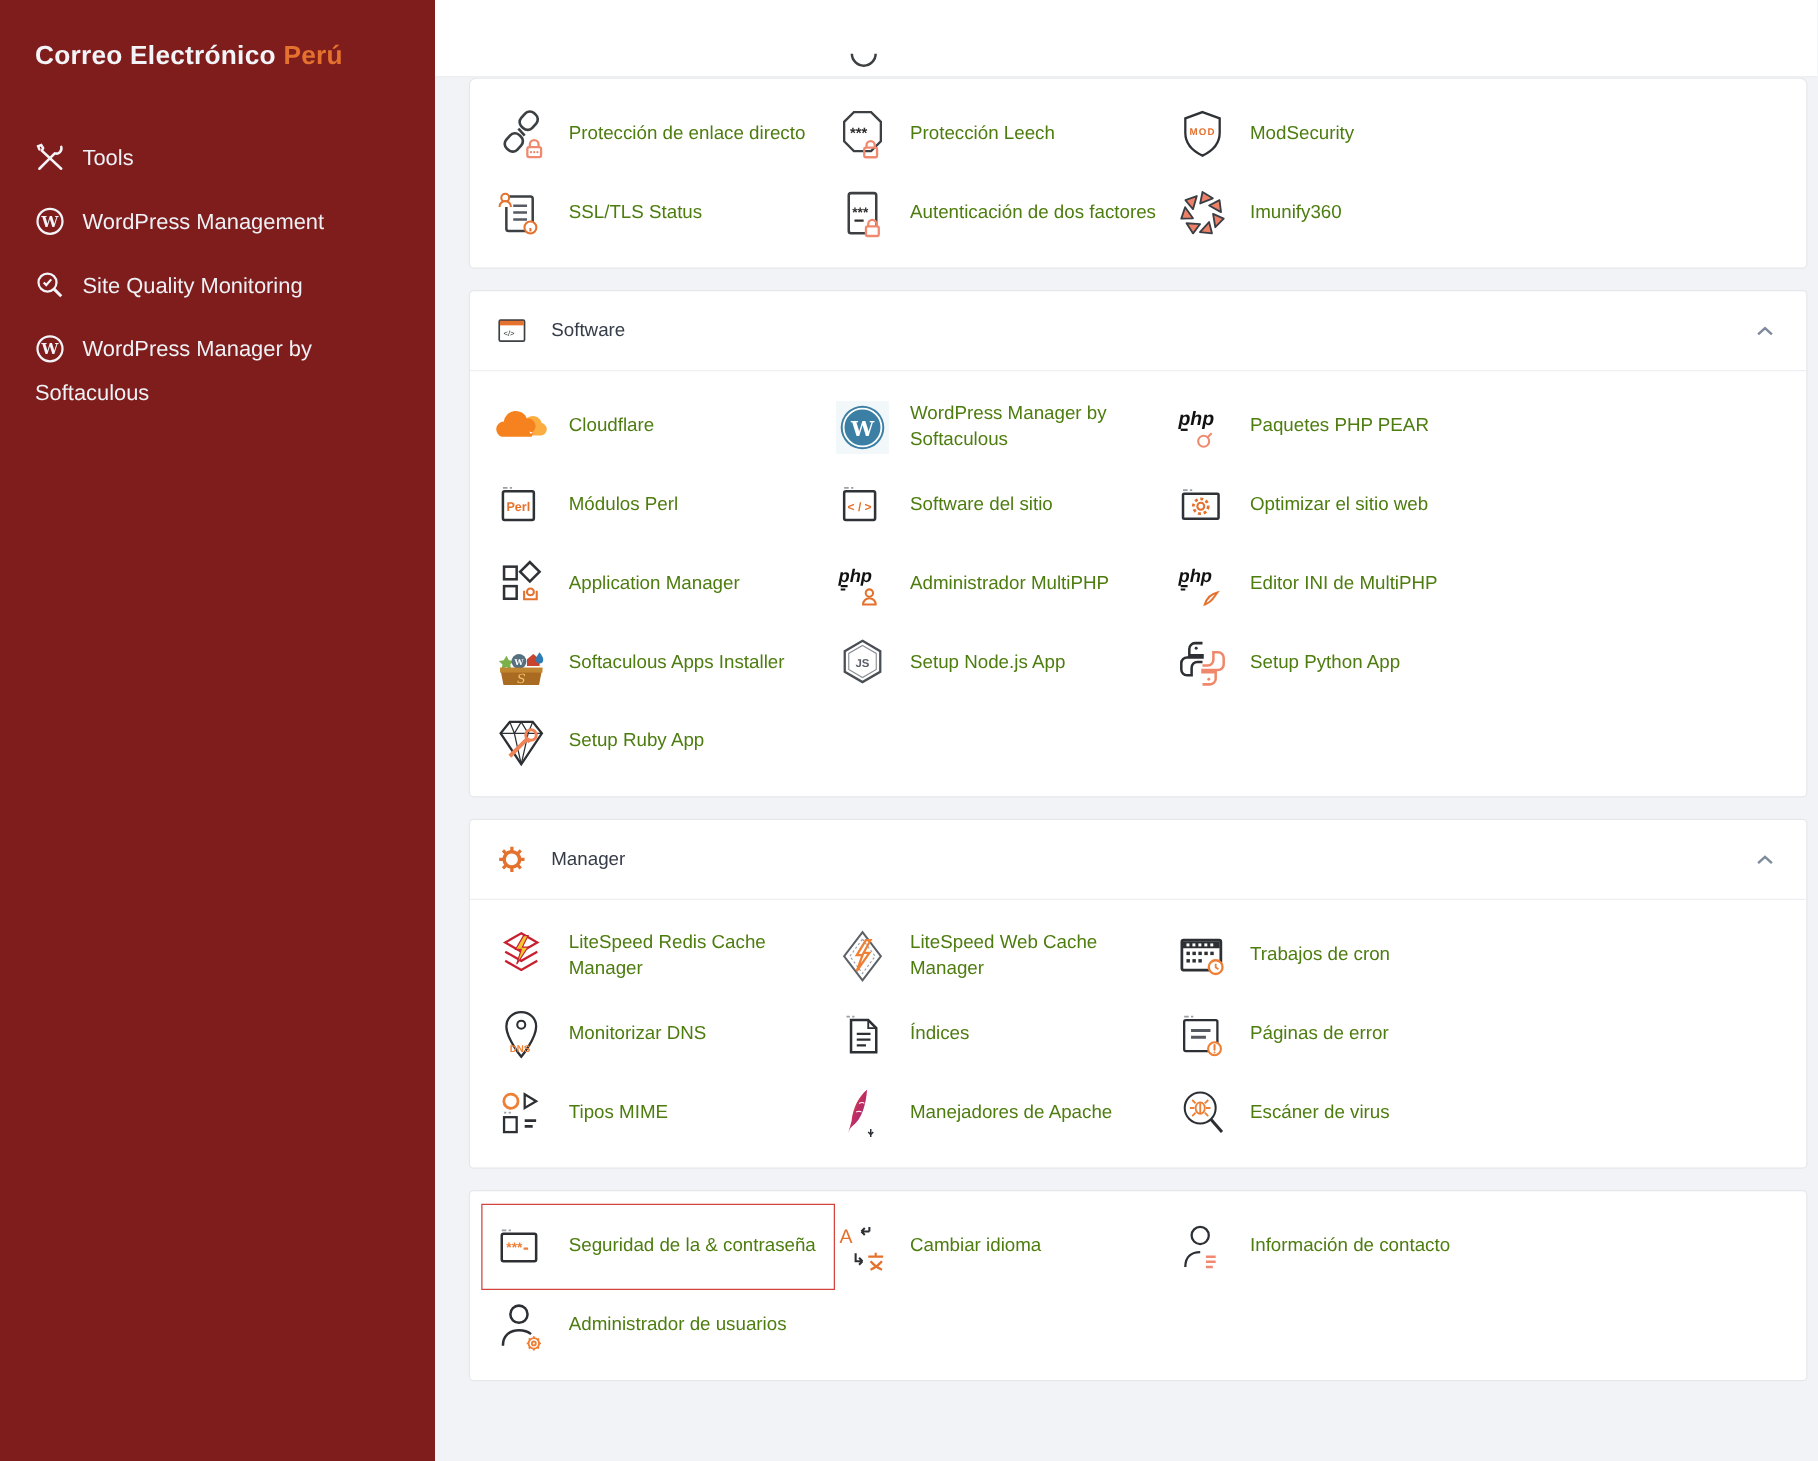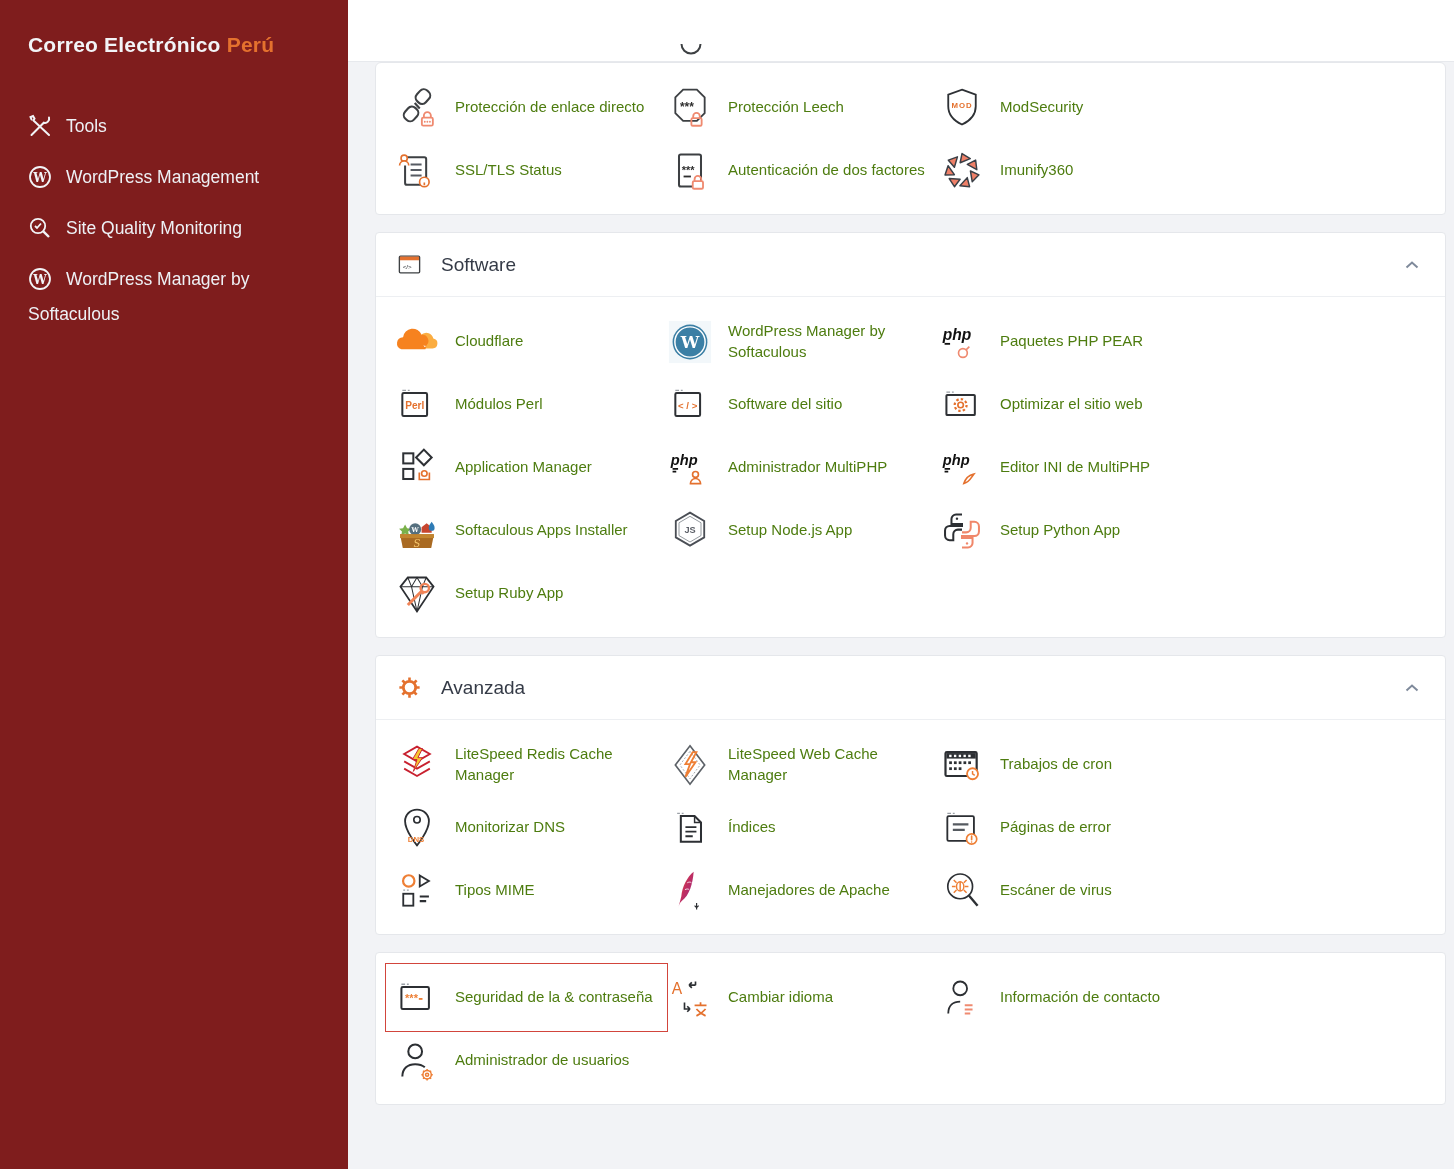--- a/index.html
+++ b/index.html
@@ -18,21 +18,21 @@
   .main { flex:1; position:relative; background:#f2f3f6; }
   .topstrip { height:62px; background:#fff; border-bottom:1px solid #e7e9ed; position:relative; }
   .fragment { position:absolute; left:332px; bottom:0; }
   .content { padding:0 0 0 27px; }
 
   .card { width:1071px; background:#fff; border:1px solid #e5e7eb; border-radius:4px; margin-bottom:17px; }
   .card.first { border-top-left-radius:6px; border-top-right-radius:6px; }
 
   .sec-head { height:64px; display:flex; align-items:center; padding:0 26px 0 20px; border-bottom:1px solid #edeff2; cursor:pointer; }
   .sec-head .hic { width:27px; height:27px; margin-right:18px; flex:0 0 27px; }
-  .sec-head .htitle { font-size:19px; color:#353b47; }
+  .sec-head .htitle { font-size:15px; color:#353b47; }
   .sec-head .chev { margin-left:auto; display:flex; cursor:pointer; }
 
   .grid { display:grid; grid-template-columns:273px 272px 273px; padding:13px 0 12px 18px; justify-content:start; }
   .item { display:flex; align-items:center; min-height:63px; padding-right:10px; cursor:pointer; position:relative; }
   .ic { width:46px; height:46px; flex:0 0 46px; display:flex; align-items:center; justify-content:center; margin-right:15px; }
   .ic svg { width:44px; height:44px; }
   .lbl { color:#4d7c0f; font-size:15px; line-height:1.35; text-decoration:none; max-width:205px; display:inline-block; }
 
   .item.hl::after { content:""; position:absolute; left:-9px; right:-1px; top:-3px; bottom:-3px; border:1px solid #d2453c; pointer-events:none; }
 </style>
@@ -383,21 +383,21 @@
     <section class="card">
       <div class="sec-head">
         <span class="hic">
           <svg viewBox="0 0 48 48" fill="none">
               <g stroke="#e4712e">
                 <circle cx="24" cy="24" r="11" stroke-width="5"></circle>
                 <path d="M24 6 v6 M24 36 v6 M6 24 h6 M36 24 h6 M11.3 11.3 l4.2 4.2 M32.5 32.5 l4.2 4.2 M36.7 11.3 l-4.2 4.2 M15.5 32.5 l-4.2 4.2" stroke-width="4.6"></path>
               </g>
             </svg>
         </span>
-        <span class="htitle">Avanzada</span>
+        <span class="htitle">Manager</span>
         <span class="chev">
           <svg width="14" height="8" viewBox="0 0 14 8" fill="none" stroke="#7f8a9b" stroke-width="2">
               <path d="M1.5 6.5 L7 1.5 12.5 6.5"></path>
             </svg>
         </span>
       </div>
       <div class="grid">
 
         <div class="item">
           <span class="ic">

